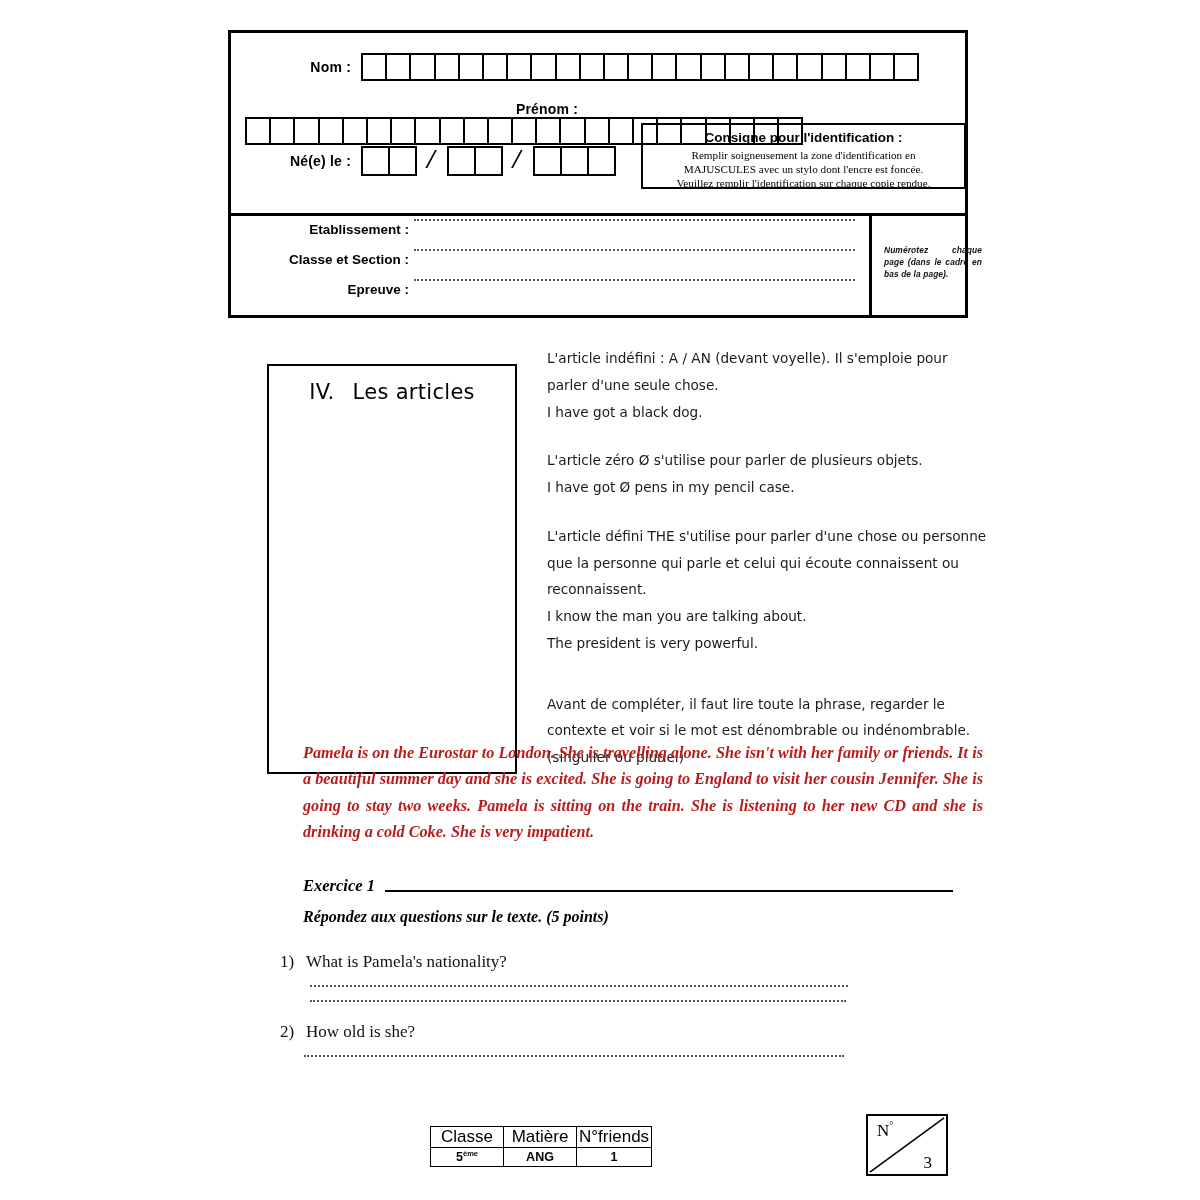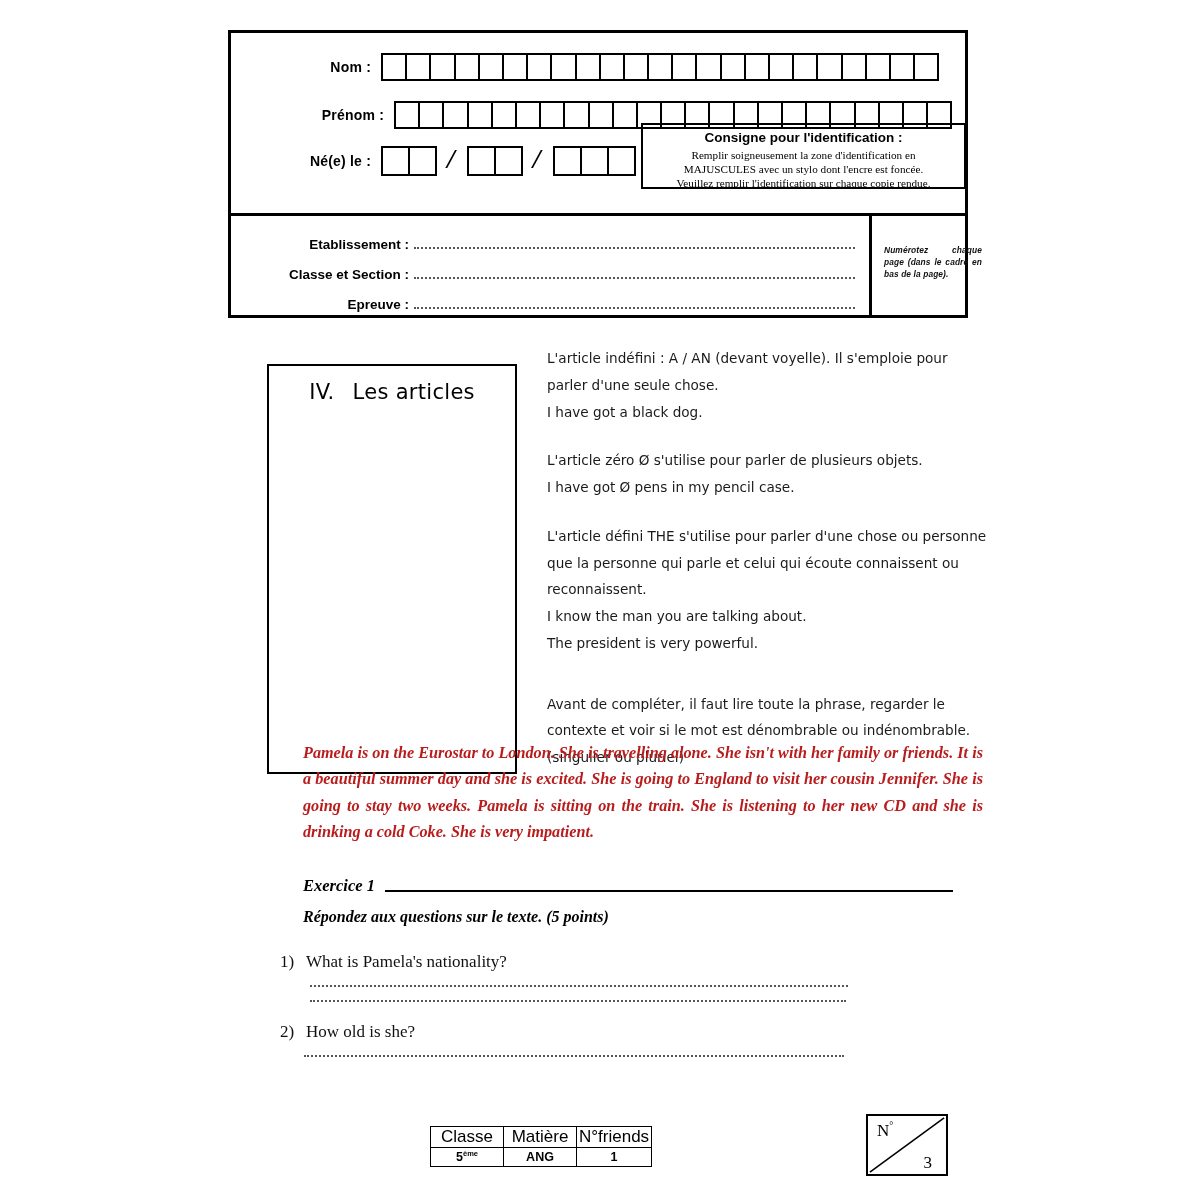--- a/index.html
+++ b/index.html
@@ -37,21 +37,20 @@
     position: relative;
     height: 102px;
     box-sizing: border-box;
     display: flex;
   }
 
   .field-row {
     position: absolute;
     display: flex;
     align-items: center;
-    padding-left: 20px;
   }
   .field-label {
     font-weight: bold;
     font-size: 14px;
     text-align: right;
     white-space: nowrap;
     letter-spacing: .2px;
   }
 
   .boxes {
@@ -110,21 +109,21 @@
     box-sizing: border-box;
     padding-top: 6px;
   }
   .lower-right {
     flex: 1;
     position: relative;
     box-sizing: border-box;
   }
   .info-row {
     display: flex;
-    align-items: flex-end;
+    align-items: flex-start;
     height: 30px;
   }
   .info-label {
     width: 178px;
     text-align: right;
     font-weight: bold;
     font-size: 13.5px;
     white-space: nowrap;
   }
   .dots {
@@ -339,21 +338,21 @@
           <div class="cell"></div>
           <div class="cell"></div>
           <div class="cell"></div>
           <div class="cell"></div>
           <div class="cell"></div>
           <div class="cell"></div>
           <div class="cell"></div>
         </div>
     </div>
 
-    <div class="field-row" style="left:13px; top:68px;">
+    <div class="field-row" style="left:4px; top:68px;flex-direction:column;">
       <div class="field-label" style="width:120px;">Prénom :</div>
       <div class="boxes" id="prenom-boxes" style="margin-left:10px;">
           <div class="cell"></div>
           <div class="cell"></div>
           <div class="cell"></div>
           <div class="cell"></div>
           <div class="cell"></div>
           <div class="cell"></div>
           <div class="cell"></div>
           <div class="cell"></div>

